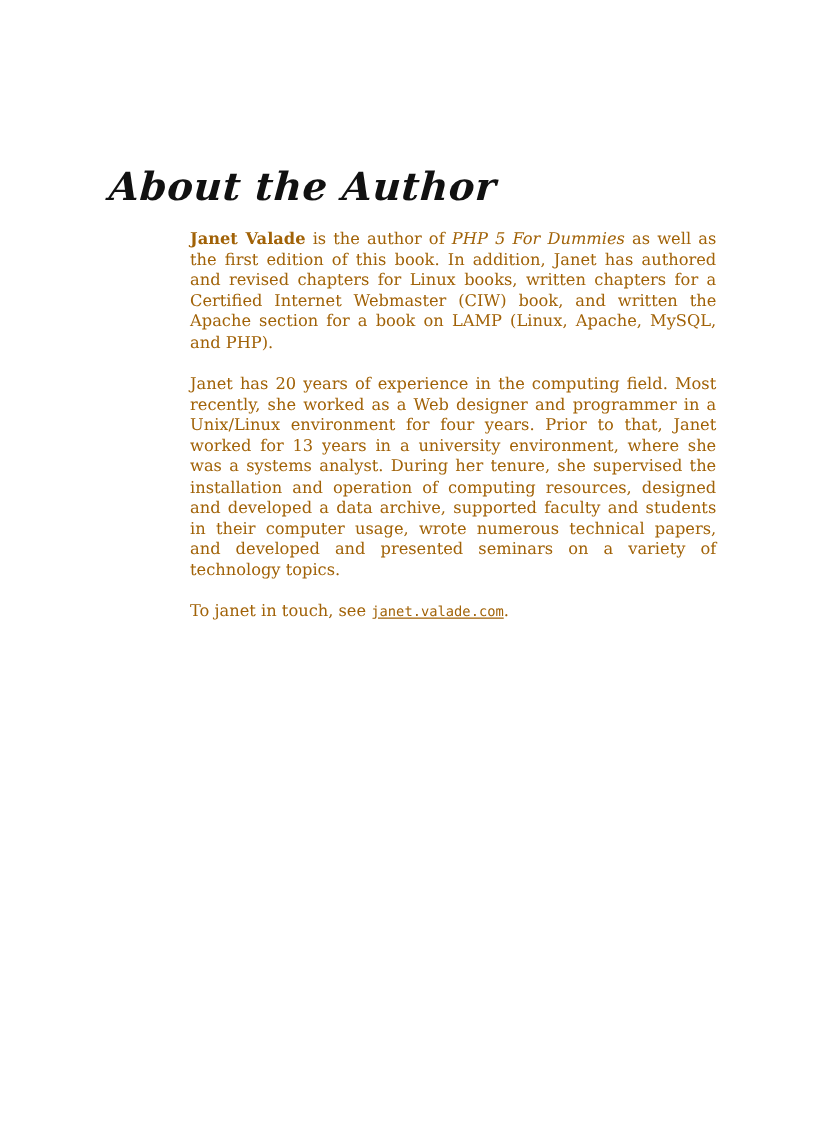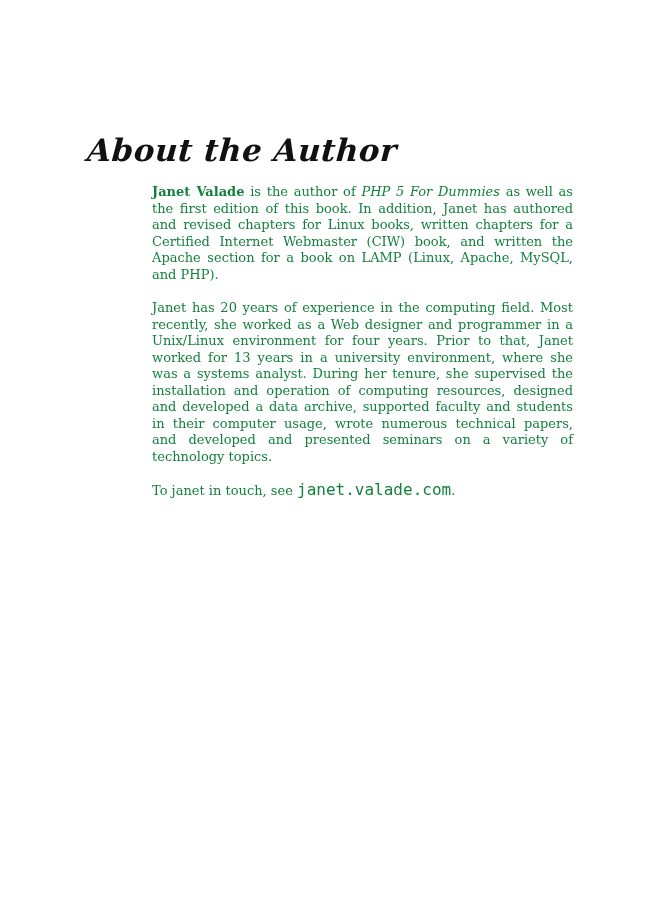--- a/index.html
+++ b/index.html
@@ -34,34 +34,35 @@
     position: absolute;
     left: 152px;
     top: 184px;
     width: 421px;
   }
   .body-block p {
     margin: 0 0 17px 0;
     font-size: 13px;
     line-height: 16.5px;
     text-align: justify;
-    color: #15803d;
+    color: #a16207;
   }
   .body-block p.last {
     margin-top: 17px;
   }
   strong {
     font-weight: bold;
   }
   em {
     font-style: italic;
   }
   .mono {
     font-family: "DejaVu Sans Mono", "Liberation Mono", monospace;
-    font-size: 16px;
+    font-size: 11px;
+    text-decoration: underline;
   }
 </style>
 </head>
 <body>
 
 <div class="page">
 
   <h1 class="title">About the Author</h1>
 
   <div class="body-block">

